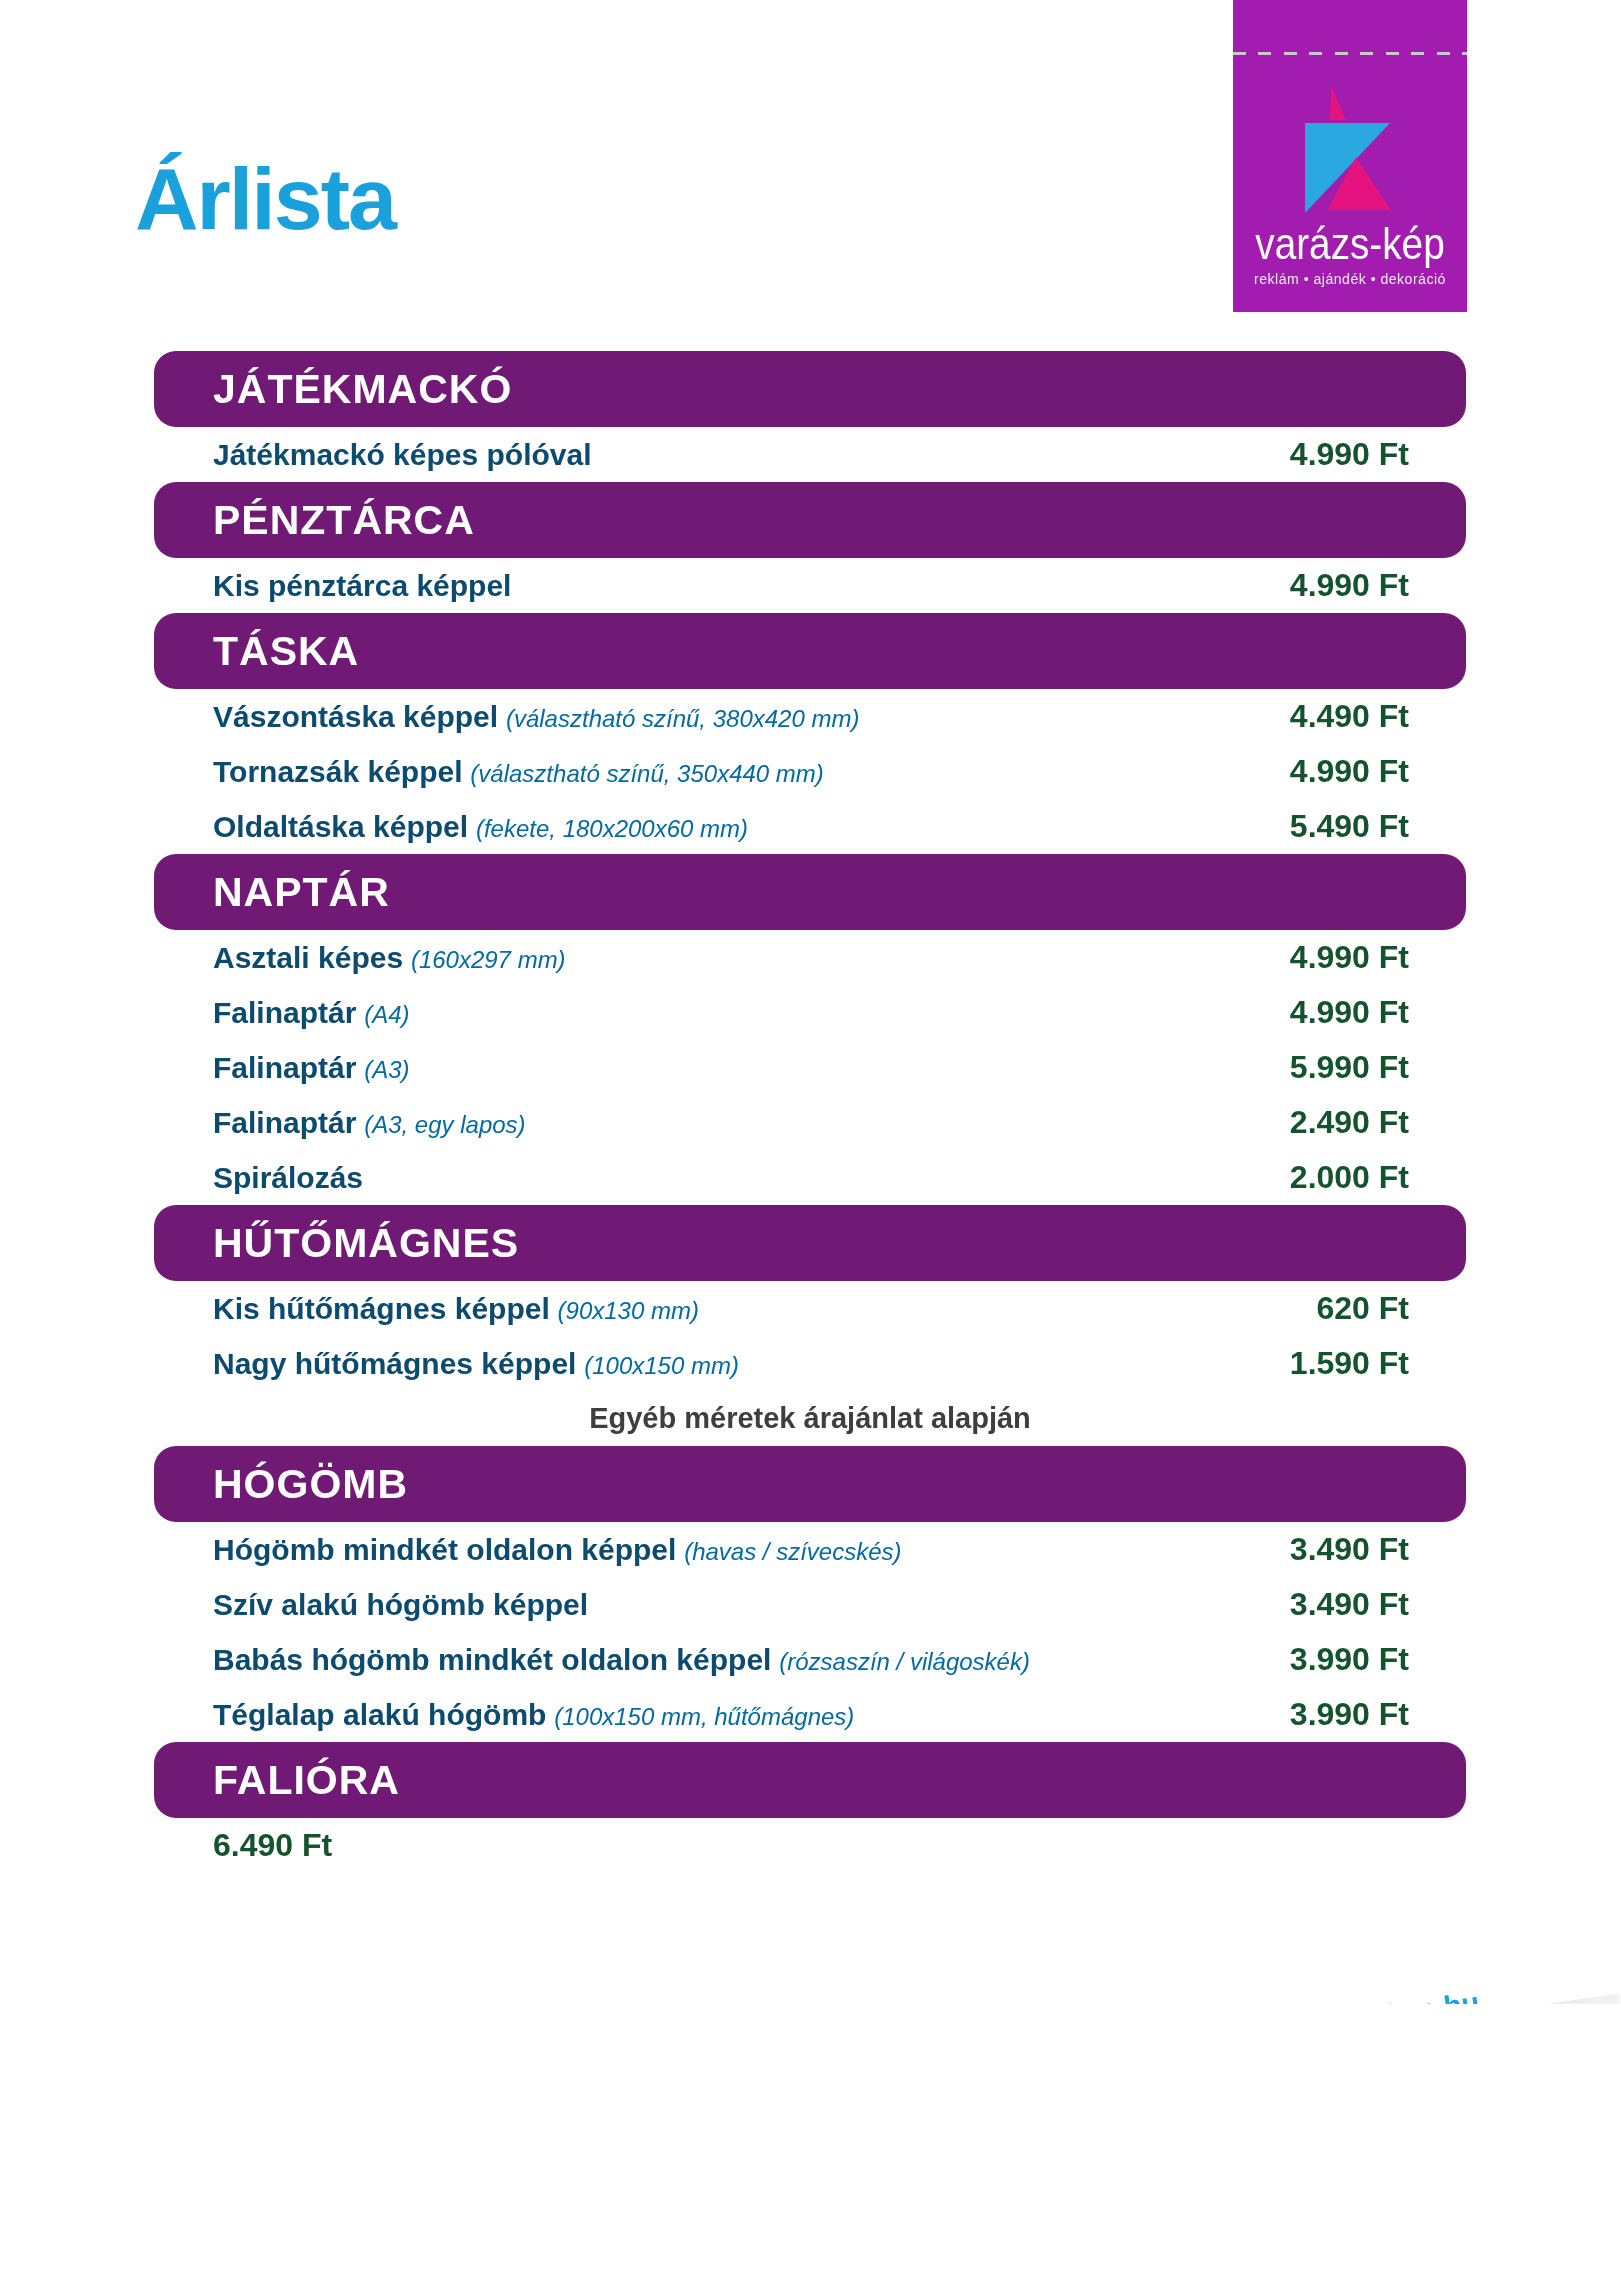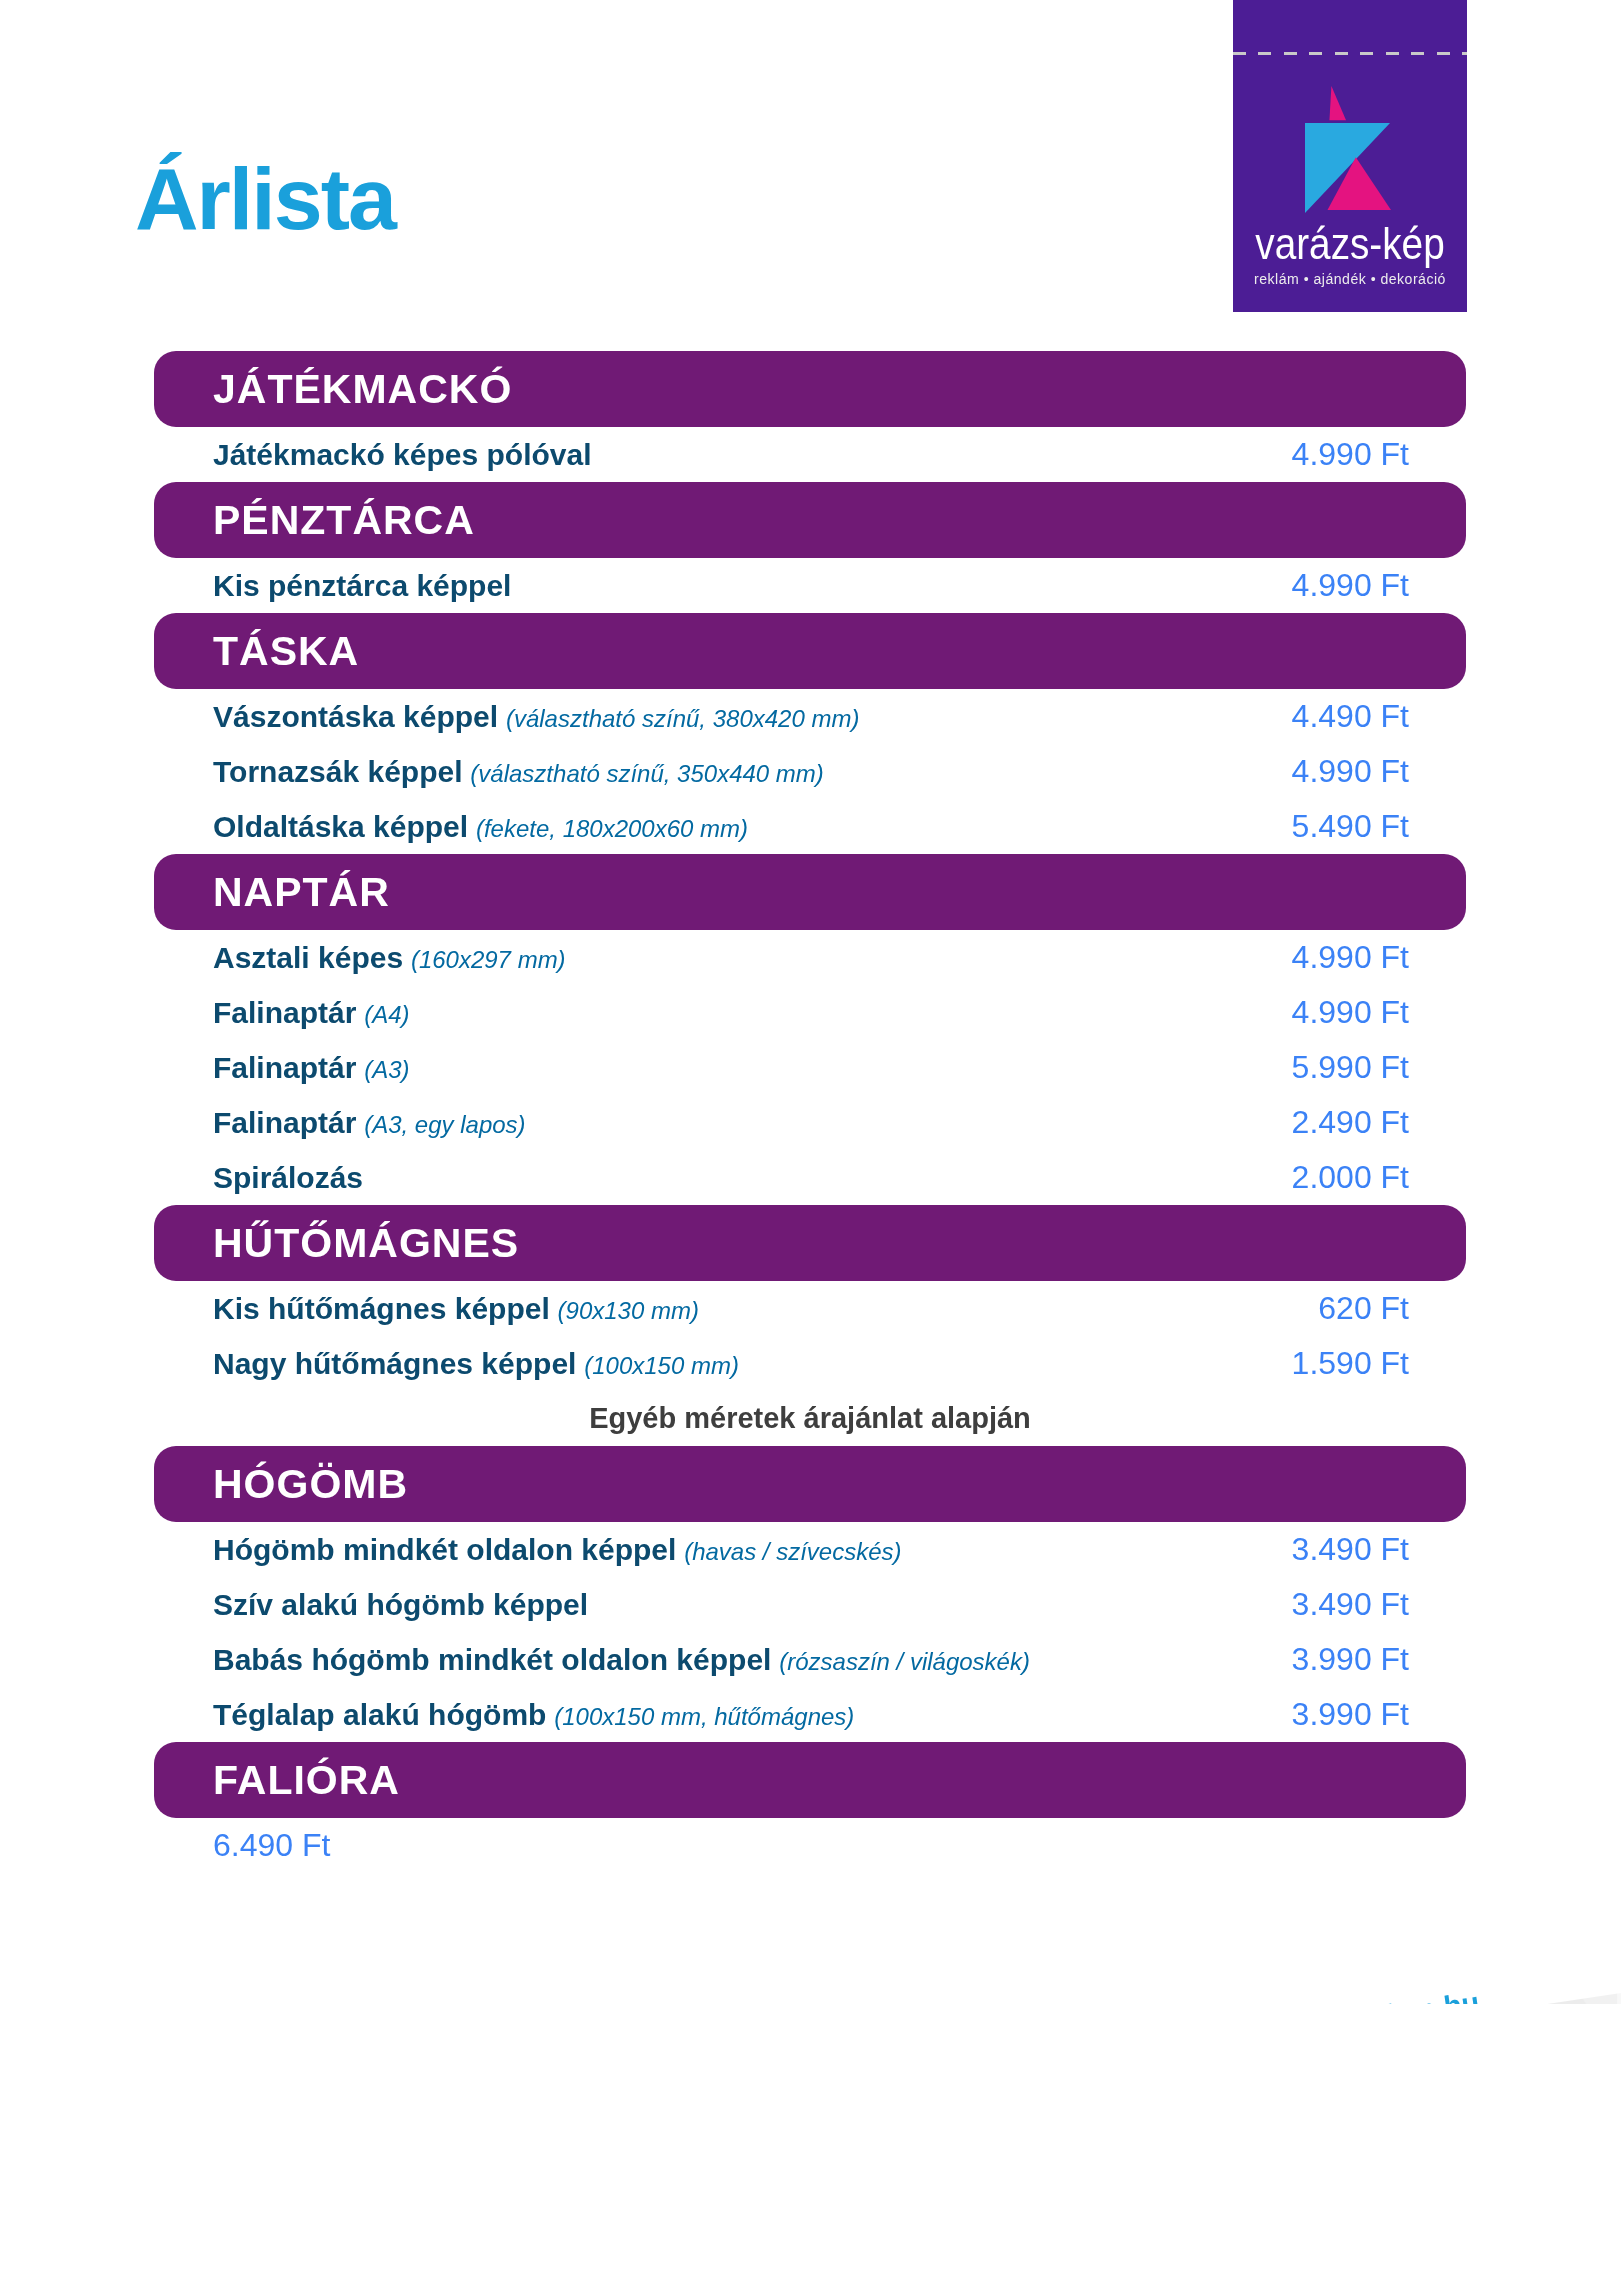--- a/index.html
+++ b/index.html
@@ -23,21 +23,21 @@
     letter-spacing:-2px;
     color:#1AA0DB;
   }
   
   .logo{
     position:absolute;
     left:1233px;
     top:0;
     width:234px;
     height:312px;
-    background:#4c1d95;
+    background:#a21caf;
   }
   .logo-dash{
     position:absolute;
     left:0; right:0;
     top:52px;
     height:2.9px;
     background:repeating-linear-gradient(90deg,#c9c9c9 0 12.7px,transparent 12.7px 25.5px);
   }
   .logo-mark{
     position:absolute;
@@ -107,22 +107,22 @@
   }
   .detail{
     font-size:24px;
     font-style:italic;
     font-weight:400;
     color:#0369a1;
     margin-left:7.8px;
   }
   .price{
     font-size:32px;
-    font-weight:400;
-    color:#3b82f6;
+    font-weight:700;
+    color:#14532d;
     white-space:nowrap;
   }
   .note-row{
     height:55px;
     display:flex;
     align-items:center;
     justify-content:center;
   }
   .note-row span{
     font-size:29px;

